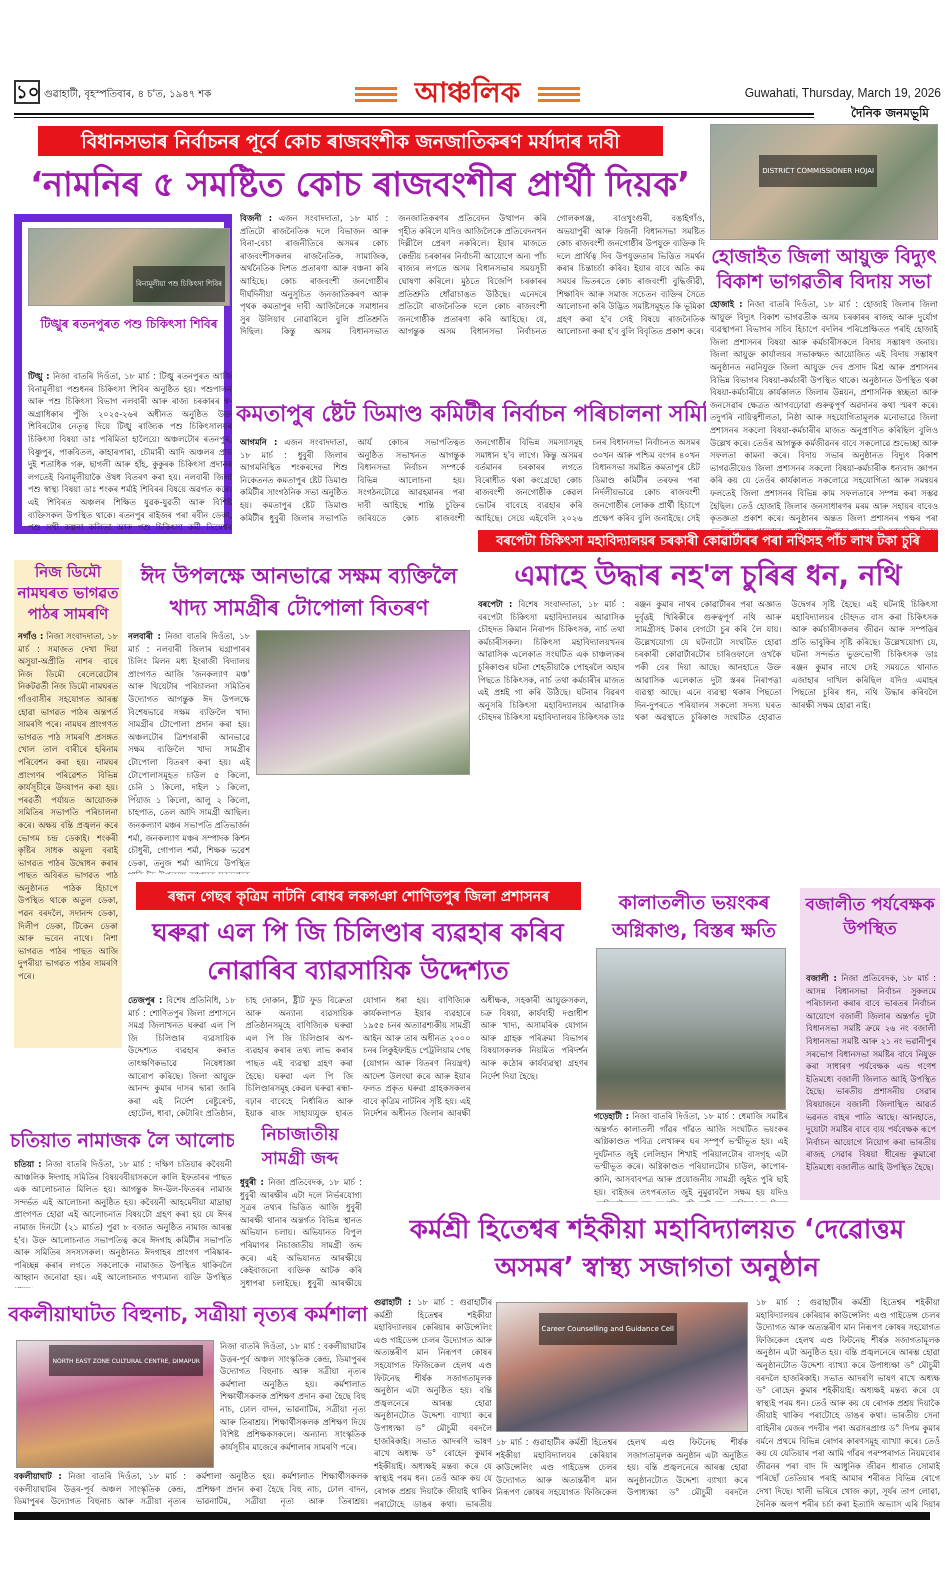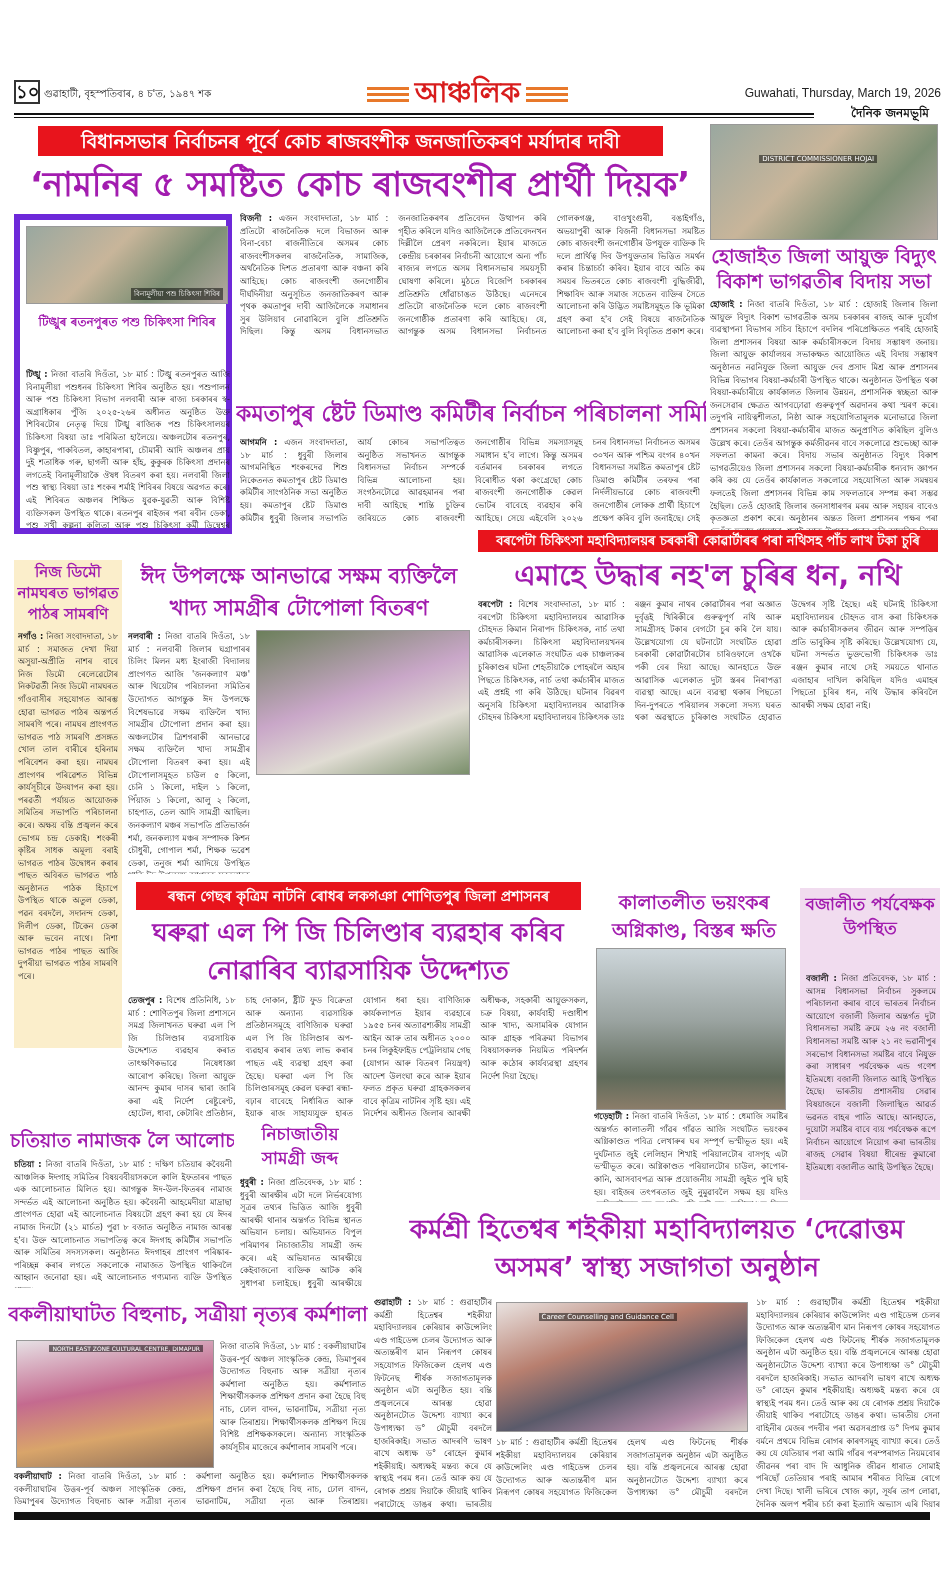--- a/index.html
+++ b/index.html
@@ -1,37 +1,37 @@
 <!DOCTYPE html>
 <html><head>
 <meta charset="utf-8">
 <style>
   *{box-sizing:border-box;margin:0;padding:0}
   html,body{width:945px;height:1571px;background:#fff;overflow:hidden}
   body{font-family:"DejaVu Sans",sans-serif;color:#111;position:relative}
   .abs{position:absolute}
   .pgno{left:14px;top:80px;width:26px;height:24px;border:2px solid #333;font-size:18px;font-weight:bold;text-align:center;line-height:20px}
   .pgdate{left:44px;top:86px;font-size:10px;color:#222}
-  .logo{left:355px;top:76px;width:225px;height:36px;display:flex;align-items:center;justify-content:center;gap:6px}
+  .logo{left:355px;top:76px;width:225px;height:36px;display:flex;align-items:center;justify-content:space-between;gap:6px}
   .logo .bars{display:flex;flex-direction:column;gap:3px}
   .logo .bars i{display:block;width:42px;height:3px;background:#e8782a}
   .logo .name{color:#d81c1c;font-size:28px;font-weight:bold;font-family:"DejaVu Serif",serif}
   .engdate{right:4px;top:86px;font-size:12px;color:#222;font-family:"Liberation Sans",sans-serif}
   .rule{left:14px;top:113px;width:800px;height:5px;border-top:2px solid #111;border-bottom:1px solid #111}
   .papername{right:16px;top:104px;font-size:12px;font-weight:bold}
   .redband{background:#e8141c;color:#fff;text-align:center;font-weight:bold;white-space:nowrap;overflow:hidden}
   .headline{font-weight:bold;color:#a21caf;text-align:center;line-height:1.1;white-space:nowrap;overflow:hidden}
   .body{font-size:8.2px;line-height:12.6px;text-align:justify;color:#222;overflow:hidden}
   .body b{color:#111}
   .cols2{column-count:2;column-gap:10px}
   .cols3{column-count:3;column-gap:10px}
   .cols4{column-count:4;column-gap:10px}
   .photo{background:linear-gradient(135deg,#9aa8a0,#c8b59a 40%,#7d8f74 70%,#b4a8a0);border:1px solid #999;overflow:hidden;position:absolute}
-  .photo .ph-label{position:absolute;right:4px;bottom:3px;font-size:7px;color:#fff;background:rgba(0,0,0,.5);padding:0 3px}
-  .boxred{border:6px solid #6d28d9}
+  .photo .ph-label{position:absolute;right:4px;bottom:3px;font-size:7px;color:#fff;background:rgba(0,0,0,.5);padding:12px 3px}
+  .boxred{border:8px solid #6d28d9}
   .yellow{background:#fbeecb}
   .pink{background:#f1dcef}
   .dark-bottom{left:14px;top:1512px;width:916px;height:8px;background:#111}
 </style>
 </head>
 <body>
 
 <div class="abs pgno">১০</div>
 <div class="abs pgdate">গুৱাহাটী, বৃহস্পতিবাৰ, ৪ চ'ত, ১৯৪৭ শক</div>
 <div class="abs logo">

